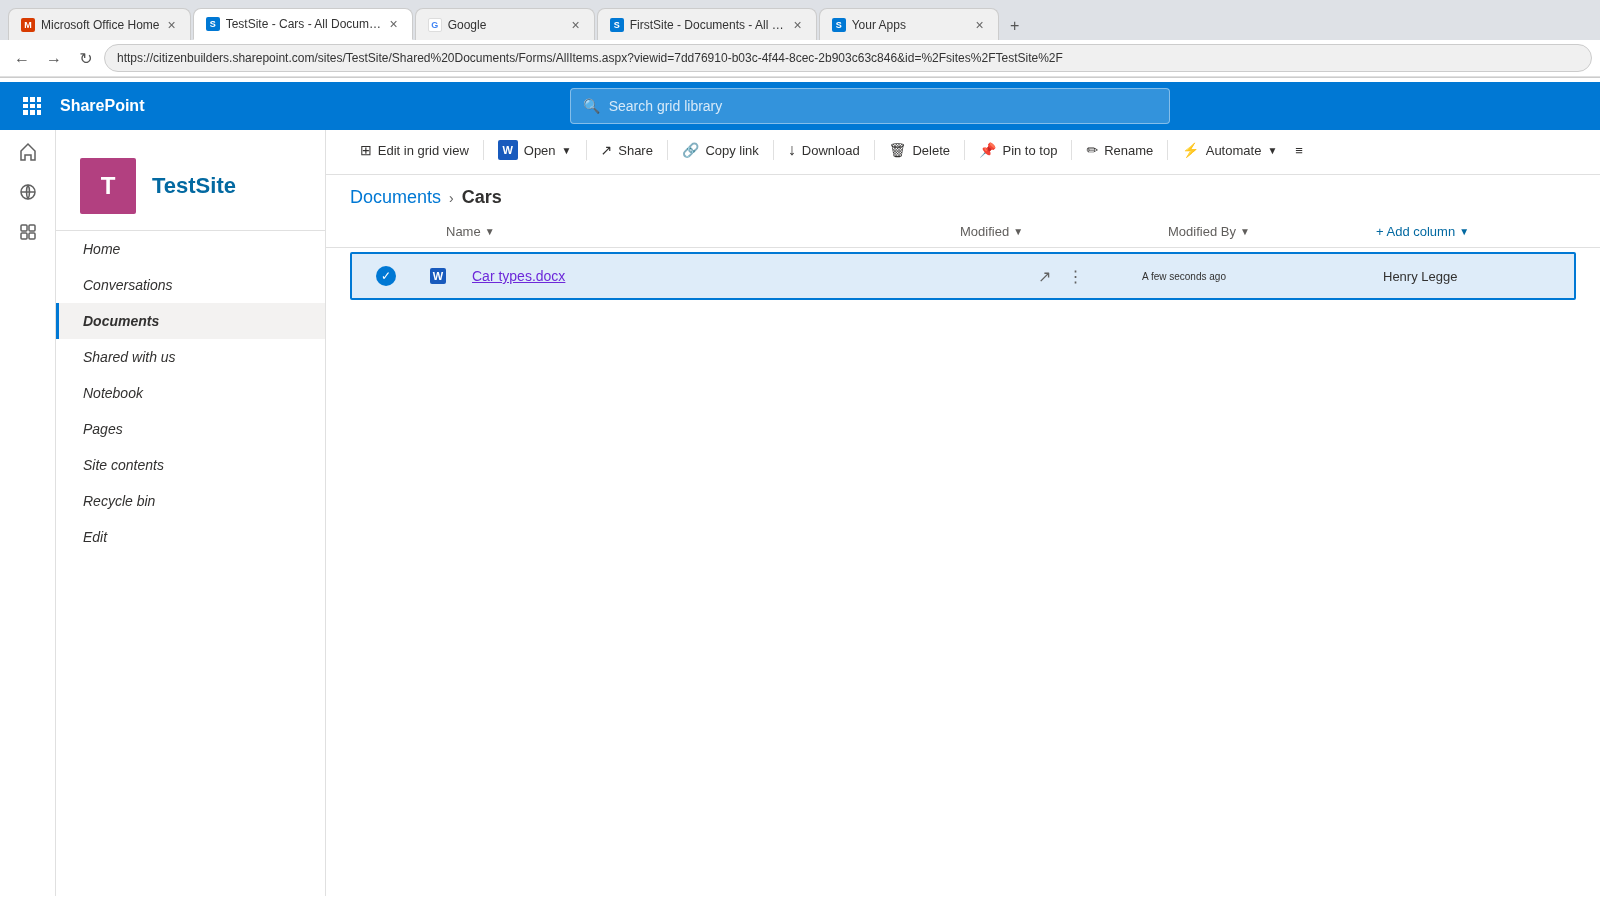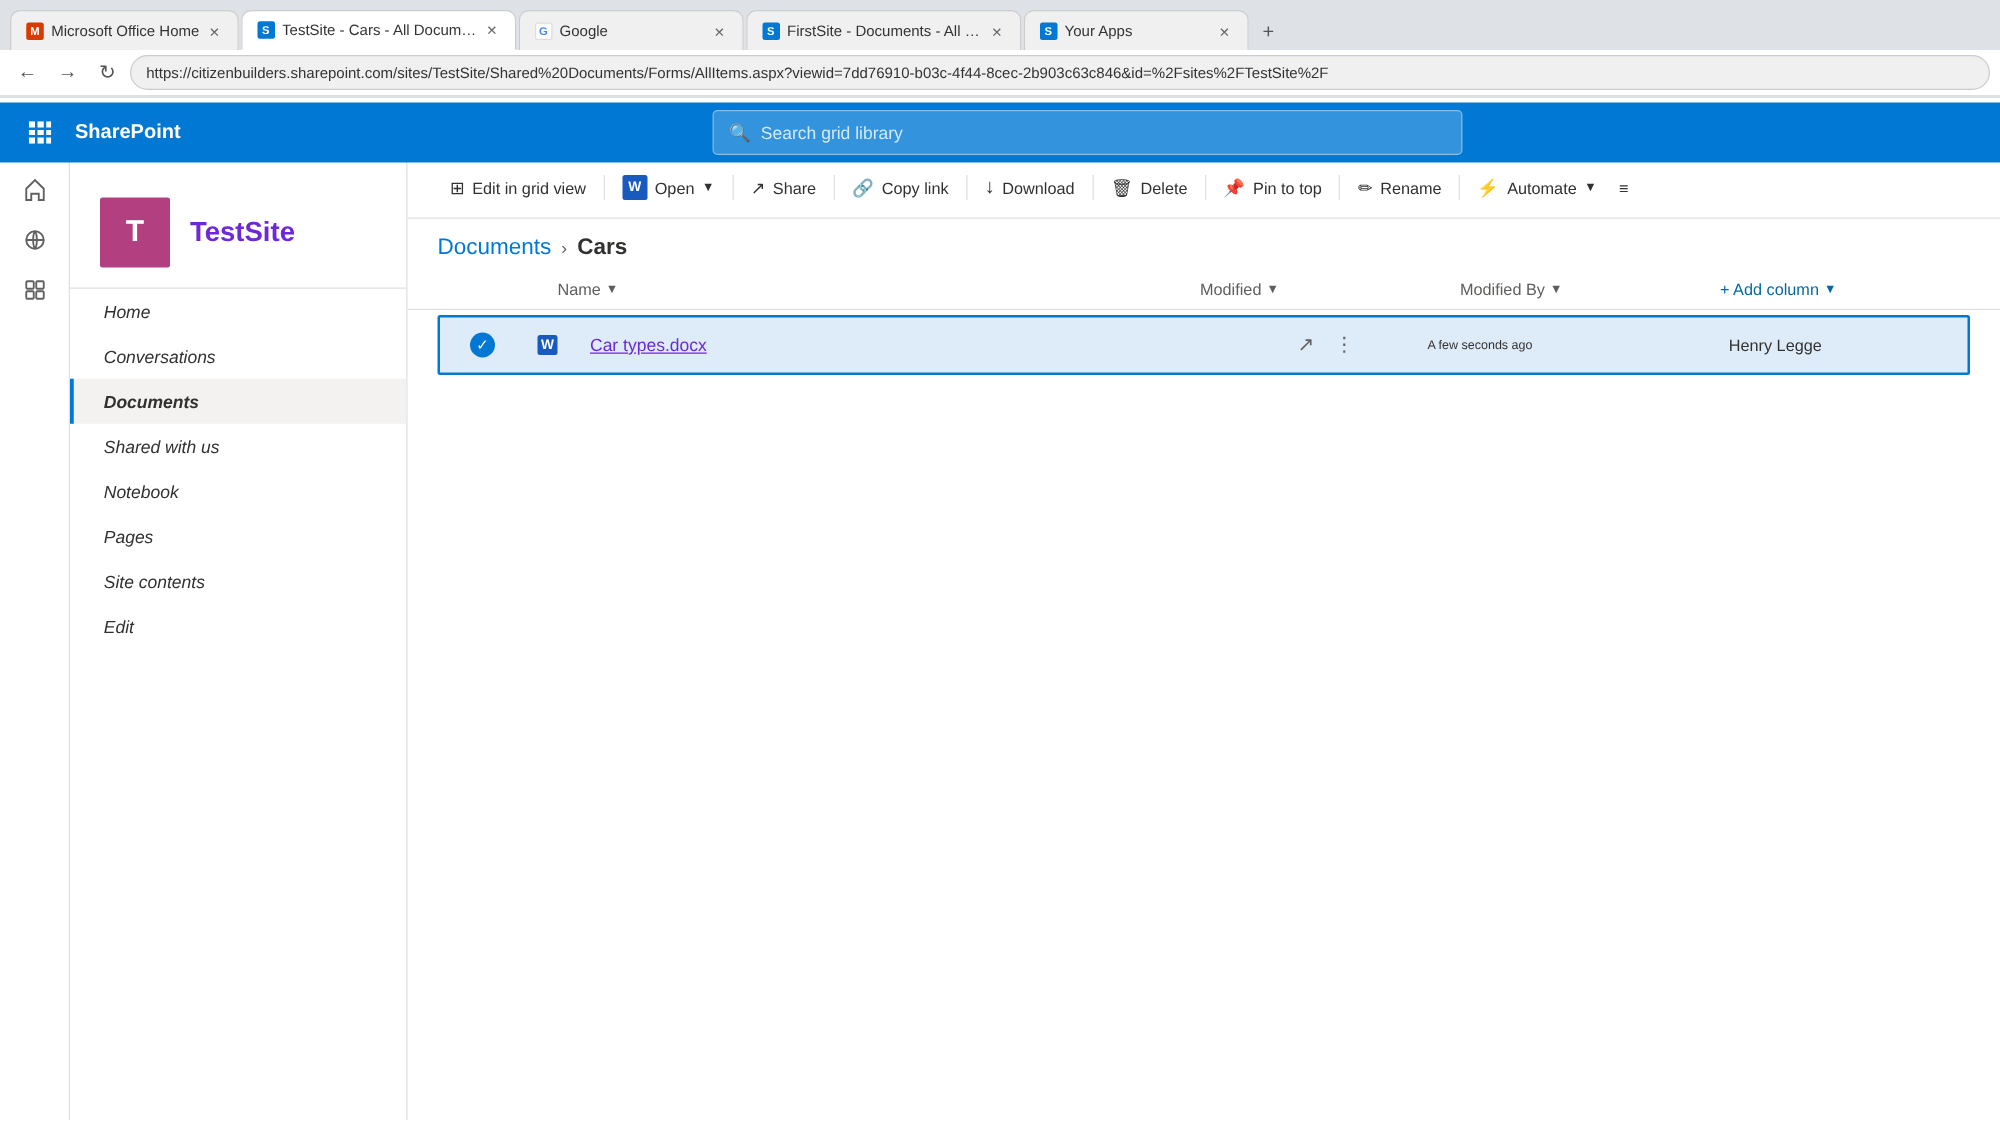--- a/index.html
+++ b/index.html
@@ -38,21 +38,21 @@
     .site-nav { width: 270px; background: #fff; border-right: 1px solid #e0e0e0; padding: 16px 0; flex-shrink: 0; }
     .site-nav-item { padding: 10px 24px; cursor: pointer; color: #323130; font-size: 14px; border-left: 3px solid transparent; font-style: italic; }
     .site-nav-item.active { background: #f3f2f1; border-left-color: #0078d4; font-weight: 600; }
 
     
     .content-area { flex: 1; display: flex; flex-direction: column; overflow: hidden; }
 
     
     .site-header { padding: 16px 24px; display: flex; align-items: center; gap: 16px; border-bottom: 1px solid #e0e0e0; }
     .site-logo { width: 56px; height: 56px; background: #b24080; display: flex; align-items: center; justify-content: center; color: #fff; font-size: 24px; font-weight: 600; border-radius: 2px; }
-    .site-title { font-size: 22px; color: #6d28d9; font-weight: 600; }
+    .site-title { font-size: 22px; color: #0369a1; font-weight: 600; }
 
     
     .toolbar { padding: 8px 24px; display: flex; align-items: center; gap: 0; border-bottom: 1px solid #e0e0e0; flex-wrap: wrap; }
     .toolbar-btn { display: flex; align-items: center; gap: 6px; padding: 6px 10px; cursor: pointer; color: #323130; font-size: 13px; border-radius: 2px; white-space: nowrap; }
     .toolbar-btn .btn-icon { font-size: 14px; }
     .toolbar-separator { width: 1px; height: 20px; background: #e0e0e0; margin: 0 4px; }
     .toolbar-btn-word { background: #185abd; color: #fff; border-radius: 2px; width: 20px; height: 20px; display: flex; align-items: center; justify-content: center; font-size: 11px; font-weight: 700; }
 
     
     .breadcrumb { padding: 12px 24px 8px; display: flex; align-items: center; gap: 8px; font-size: 18px; color: #323130; }
@@ -184,20 +184,21 @@
         <span class="site-title">TestSite</span>
       </div>
 
       <div class="site-nav-item">Home</div>
       <div class="site-nav-item">Conversations</div>
       <div class="site-nav-item active">Documents</div>
       <div class="site-nav-item">Shared with us</div>
       <div class="site-nav-item">Notebook</div>
       <div class="site-nav-item">Pages</div>
       <div class="site-nav-item">Site contents</div>
+      <div class="site-nav-item">Recycle bin</div>
       <div class="site-nav-item">Edit</div>
     </div>
 
     <div class="content-area">
 
       <div class="toolbar">
 
         <div class="toolbar-btn">
           <span class="btn-icon">⊞</span>
           <span>Edit in grid view</span>

